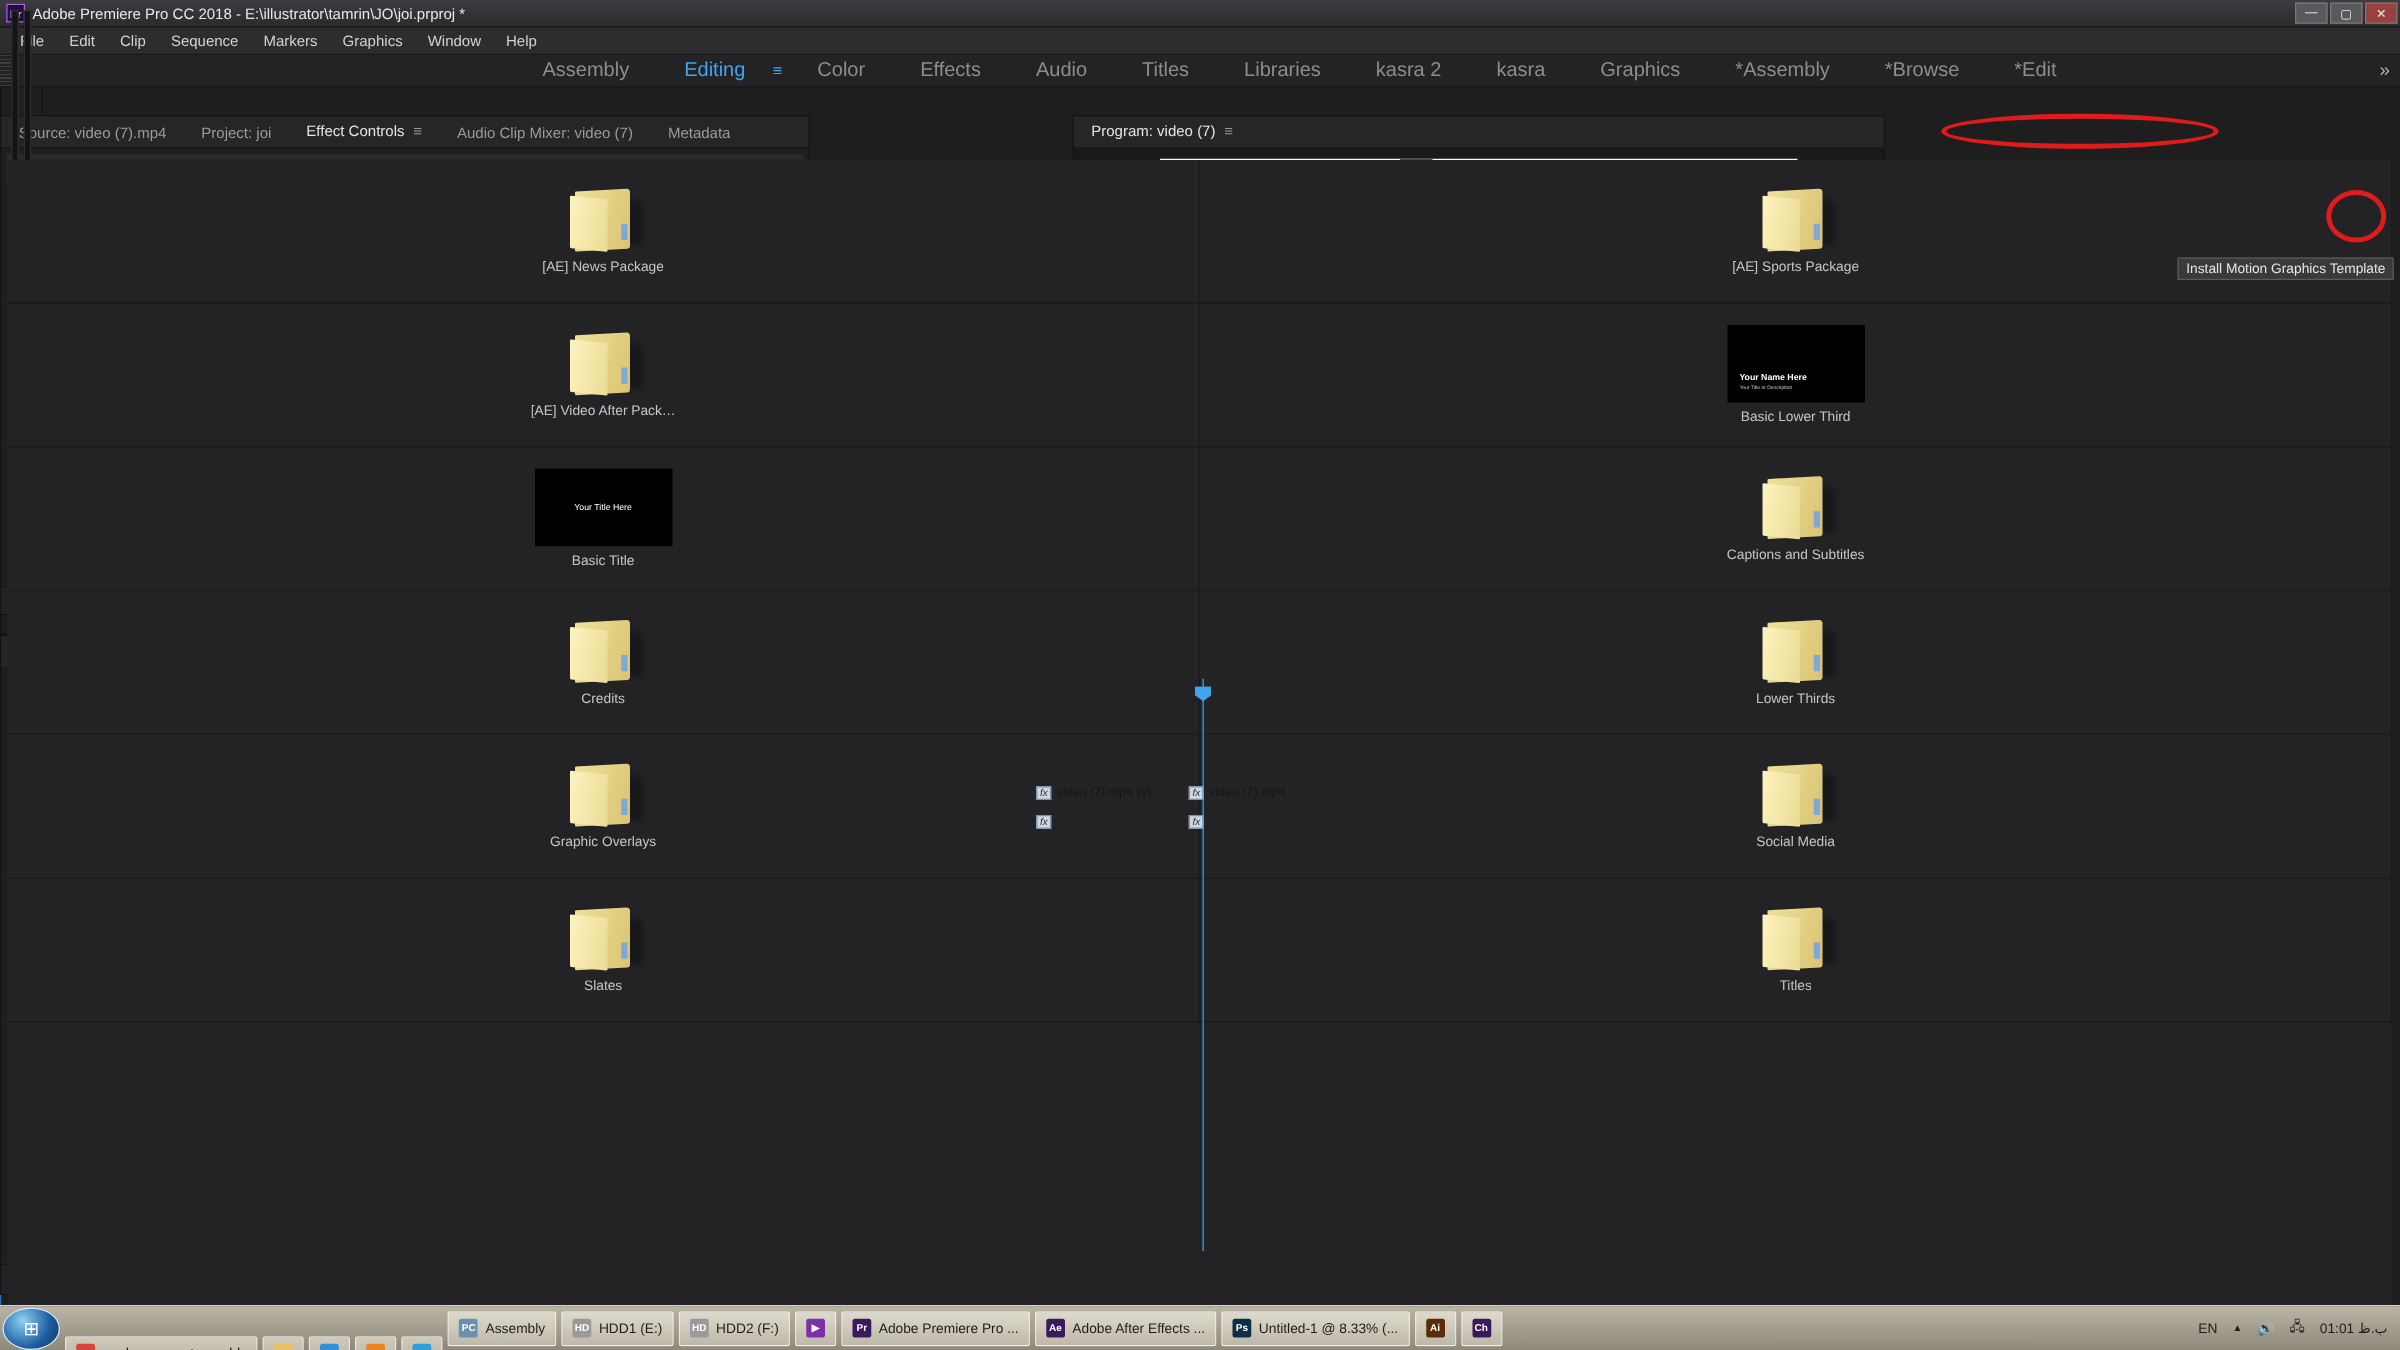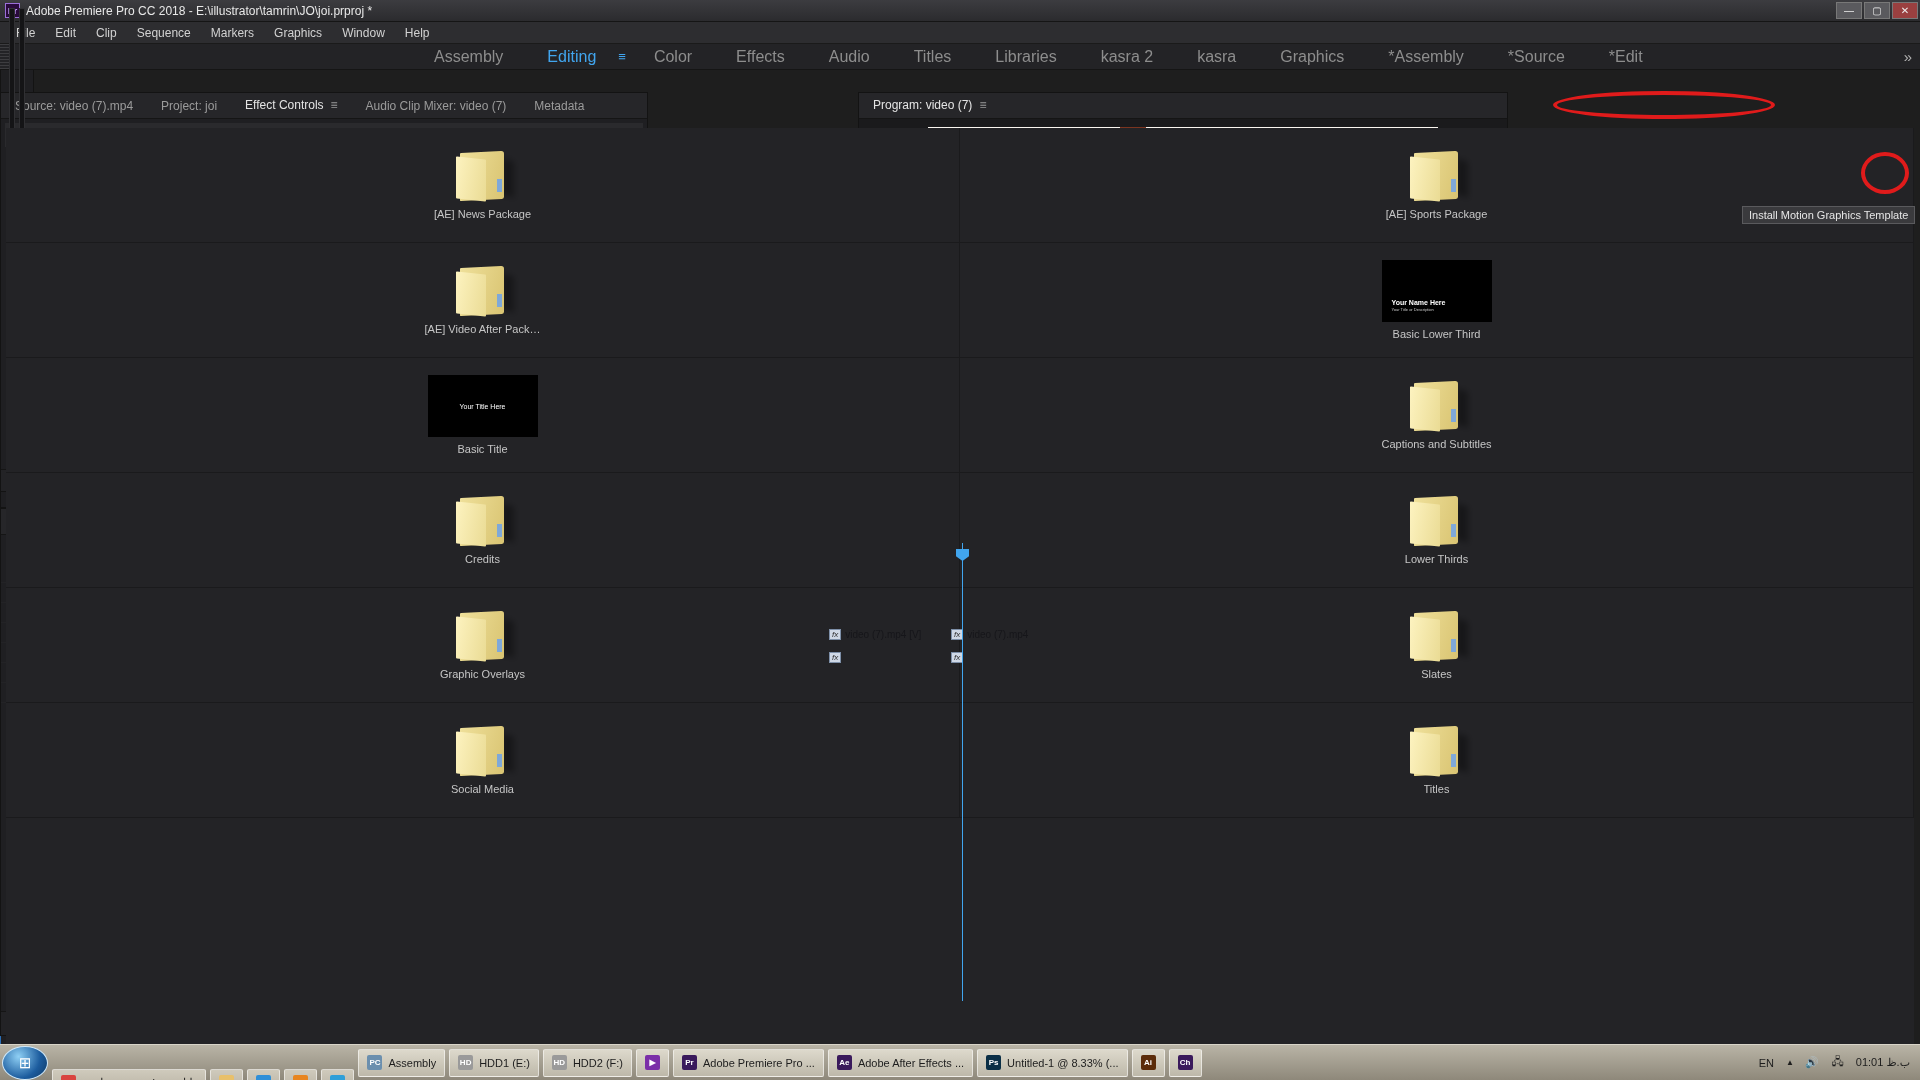--- a/index.html
+++ b/index.html
@@ -304,21 +304,21 @@
         <span class="ws-burger">≡</span>
         <div class="ws-tab">Color</div>
         <div class="ws-tab">Effects</div>
         <div class="ws-tab">Audio</div>
         <div class="ws-tab">Titles</div>
         <div class="ws-tab">Libraries</div>
         <div class="ws-tab">kasra 2</div>
         <div class="ws-tab">kasra</div>
         <div class="ws-tab">Graphics</div>
         <div class="ws-tab">*Assembly</div>
-        <div class="ws-tab">*Source</div>
+        <div class="ws-tab">*Browse</div>
         <div class="ws-tab">*Edit</div>
       </div>
     <div class="ws-more">»</div>
   </div>
 
   <div class="panel" id="effectControls">
     <div class="panel-tabs" id="ecTabs">
         <div class="ptab"><span>Source: video (7).mp4</span></div>
         <div class="ptab"><span>Project: joi</span></div>
         <div class="ptab active"><span>Effect Controls</span><span class="bg">≡</span></div>
@@ -713,30 +713,30 @@
           </div>
           <div class="lbl">Graphic Overlays</div>
         </div>
         <div class="cell">
           <div class="folder-big">
             <div class="shadow"></div>
             <div class="back"></div>
             <div class="front"></div>
             <div class="tabblue"></div>
           </div>
+          <div class="lbl">Social Media</div>
+        </div>
+        <div class="cell">
+          <div class="folder-big">
+            <div class="shadow"></div>
+            <div class="back"></div>
+            <div class="front"></div>
+            <div class="tabblue"></div>
+          </div>
           <div class="lbl">Slates</div>
-        </div>
-        <div class="cell">
-          <div class="folder-big">
-            <div class="shadow"></div>
-            <div class="back"></div>
-            <div class="front"></div>
-            <div class="tabblue"></div>
-          </div>
-          <div class="lbl">Social Media</div>
         </div>
         <div class="cell">
           <div class="folder-big">
             <div class="shadow"></div>
             <div class="back"></div>
             <div class="front"></div>
             <div class="tabblue"></div>
           </div>
           <div class="lbl">Titles</div>
         </div>

